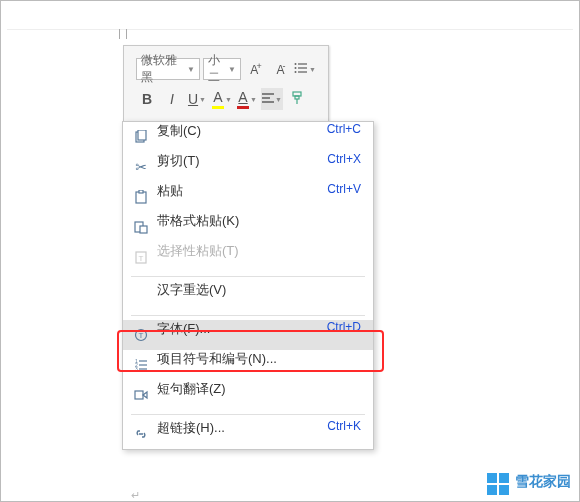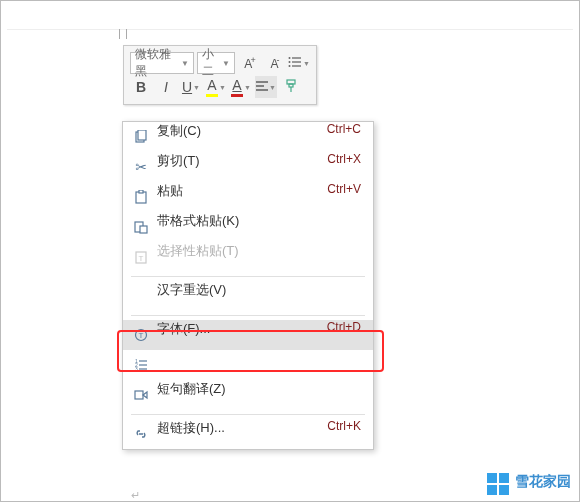--- a/index.html
+++ b/index.html
@@ -1,32 +1,32 @@
 <!DOCTYPE html>
 <html><head>
 <meta charset="utf-8">
 <style>
   html,body{margin:0;padding:0;font-family:"Microsoft YaHei",Arial,sans-serif;font-size:12px;color:#333;background:#fff;width:580px;height:502px;overflow:hidden;position:relative}
   .outer{border:1px solid #bbb;position:absolute;left:0;top:0;width:578px;height:500px}
   .toolbar{position:absolute;left:122px;top:44px;border:1px solid #c8c8c8;background:#f5f5f5;padding:4px;box-shadow:1px 1px 2px rgba(0,0,0,.15)}
-  .tb-row{display:flex;align-items:center;gap:3px;margin:2px}
+  .tb-row{display:flex;align-items:center;gap:3px;margin:8px}
   .tb-select{height:22px;border:1px solid #c0c0c0;background:#fff;display:flex;align-items:center;justify-content:space-between;padding:0 4px;font-size:12px;color:#666;box-sizing:border-box}
   .tb-select .chev{font-size:8px;color:#888;margin-left:2px}
   .tb-btn{width:22px;height:22px;display:flex;align-items:center;justify-content:center;font-size:14px;color:#555}
   .tb-btn .chev{font-size:7px;margin-left:1px;color:#888}
   .supminus{font-size:12px;letter-spacing:-2px}
   .clrbox{width:12px;height:3px;display:inline-block}
   .contextmenu{position:absolute;left:121px;top:120px;width:250px;border:1px solid #c8c8c8;background:#fff;box-shadow:2px 2px 6px rgba(0,0,0,.2)}
   .cm-item{display:flex;height:30px;padding:0 12px 0 8px}
   .cm-item.disabled{color:#b0b0b0}
   .cm-item.hilite{background:#e2e2e2}
   .cm-icon{width:20px;display:flex;align-items:center;justify-content:center;color:#5a7a9a;font-size:14px}
   .cm-item.disabled .cm-icon{color:#cacaca}
   .cm-label{flex:1;padding-left:6px;font-size:13px}
-  .cm-short{color:#7f1d1d;font-size:12px}
+  .cm-short{color:#1d4ed8;font-size:12px}
   .cm-sep{height:1px;background:#e0e0e0;margin:4px 8px}
   .callout{position:absolute;border:2px solid #ff2a2a;border-radius:4px}
   .wm{position:absolute;right:8px;bottom:6px;display:flex;align-items:flex-start;gap:6px;font-size:14px;color:#3a8ed0;font-weight:700}
   .wm svg{display:block}
   .ruler{position:absolute;left:6px;top:6px;right:6px;height:22px;border-bottom:1px solid #eee}
   .margin-mark{position:absolute;left:118px;top:28px;width:6px;height:10px;border-left:1px solid #aaa;border-right:1px solid #aaa}
   .para-mark{position:absolute;left:130px;color:#bbb;font-size:11px}
 </style>
 </head>
 <body>
@@ -184,20 +184,21 @@
             <g stroke="#5a7a9a" stroke-width="1.2">
               <line x1="5" y1="3" x2="13" y2="3"></line>
               <line x1="5" y1="7" x2="13" y2="7"></line>
               <line x1="5" y1="11" x2="13" y2="11"></line>
             </g>
             <text x="1" y="5" font-size="5" fill="#5a7a9a">1</text>
             <text x="1" y="9" font-size="5" fill="#5a7a9a">2</text>
             <text x="1" y="13" font-size="5" fill="#5a7a9a">3</text>
           </svg>
         </span>
+      <span class="cm-label">项目符号和编号(N)...</span>
     </div>
     <div class="cm-item">
       <span class="cm-icon">
           <svg width="14" height="14" viewBox="0 0 14 14">
             <rect x="1" y="3" width="8" height="8" fill="none" stroke="#5a7a9a" stroke-width="1.2"></rect>
             <path d="M9 7 l4 -3 v6 z" fill="none" stroke="#5a7a9a" stroke-width="1.2"></path>
           </svg>
         </span>
       <span class="cm-label">短句翻译(Z)</span>
     </div>

